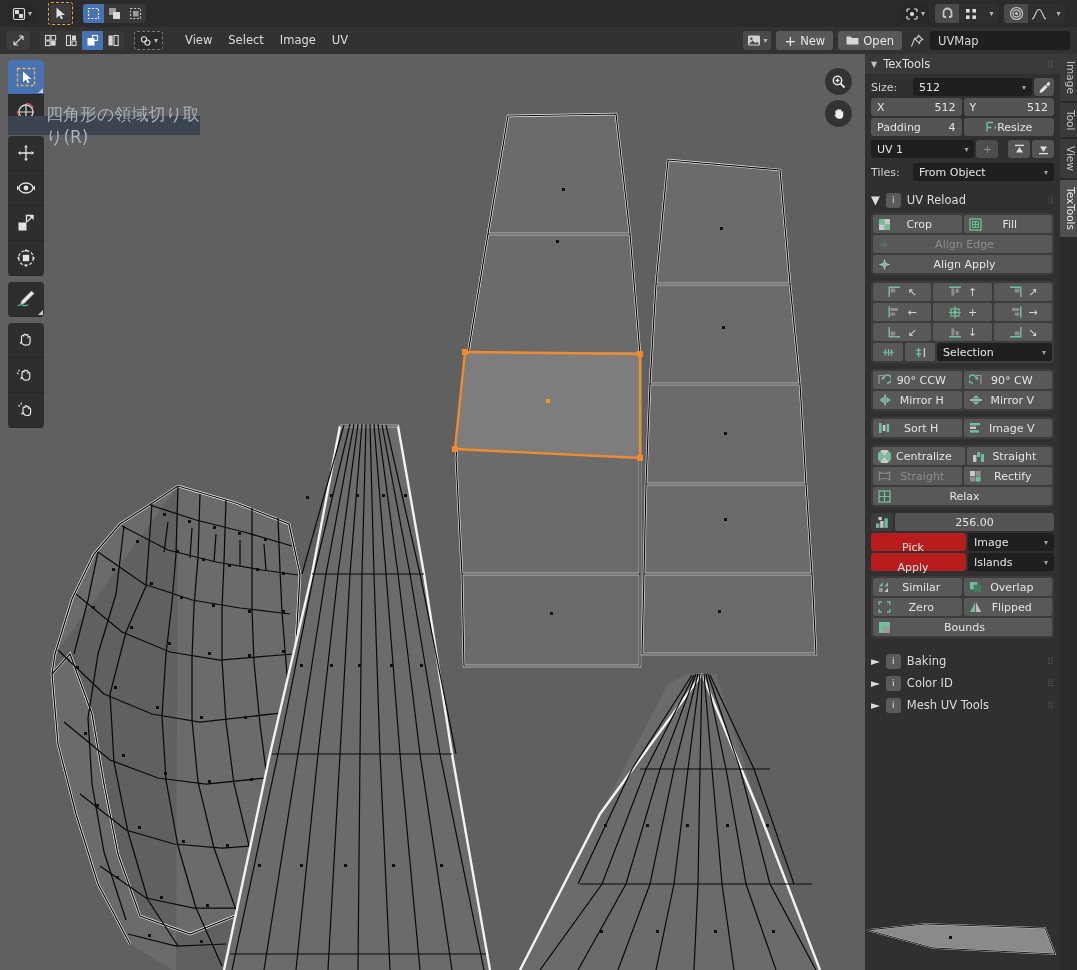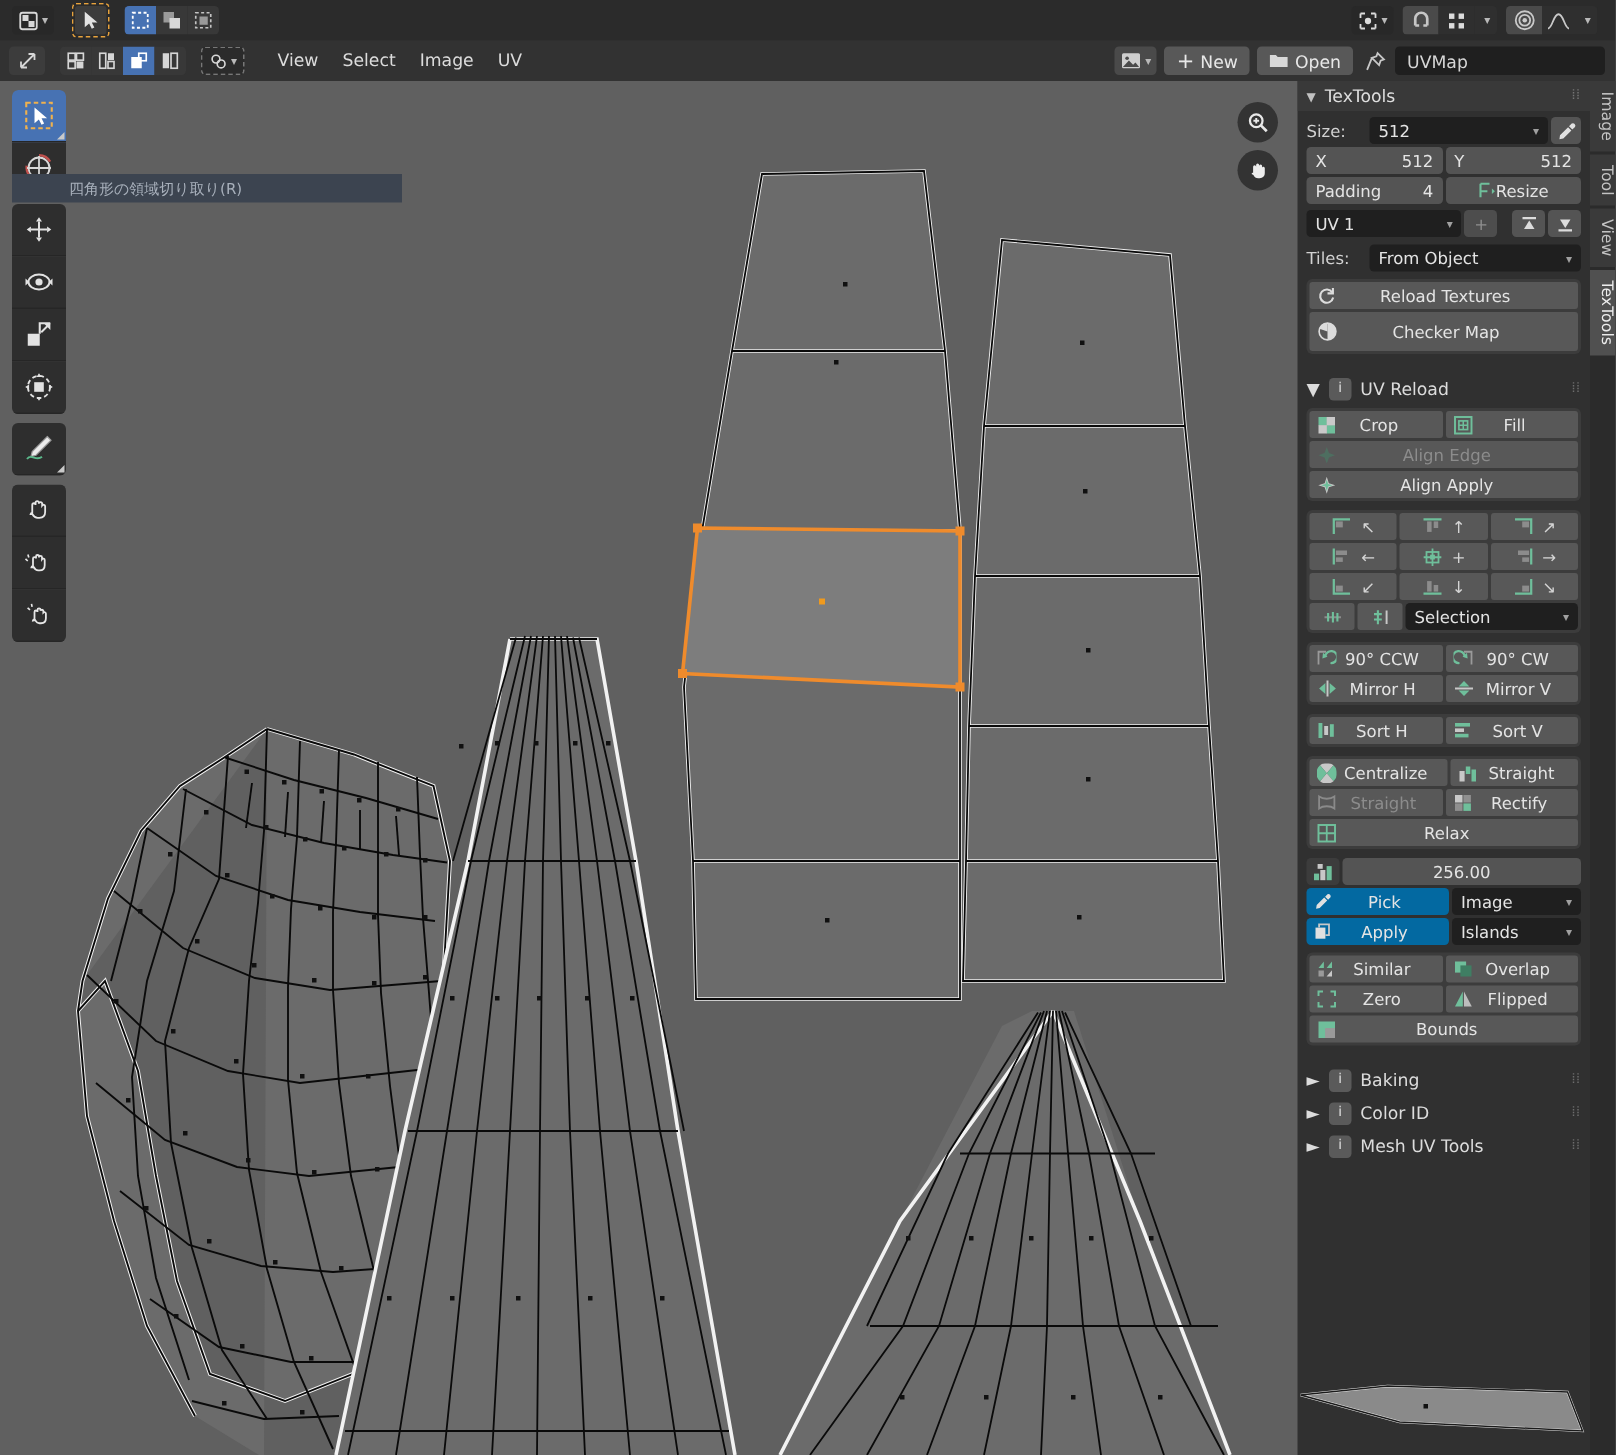--- a/index.html
+++ b/index.html
@@ -77,22 +77,22 @@
 
   
   .gizmo {
     position:absolute; right:14px; width:27px; height:27px;
     border-radius:50%; background:#333; display:flex;
     align-items:center; justify-content:center; cursor:default;
   }
 
   
   .tooltip {
-    position:absolute; left:8px; top:116px; width:260px; height:19px;
-    background:#3c4450; color:#a8b0bb; font-size:10px;
+    position:absolute; left:8px; top:116px; width:192px; height:19px;
+    background:#3c4450; color:#a8b0bb; font-size:17px;
     display:flex; align-items:center; padding-left:38px;
   }
 
   
   #sidepanel {
     position:absolute; right:17px; top:54px; width:195px; bottom:0;
     background:#303030; overflow:hidden;
   }
   .panel-hdr {
     display:flex; align-items:center; gap:6px;
@@ -110,21 +110,21 @@
   .pbody { padding:4px 6px 6px 6px; }
 
   .row { display:flex; gap:2px; margin-bottom:2px; align-items:stretch; }
   .fld {
     height:18px; background:#545454; border-radius:3px;
     display:flex; align-items:center; padding:0 6px;
     font-size:11px; color:#e4e4e4; cursor:default;
   }
   .fld.split { justify-content:space-between; }
   .fld.center { justify-content:center; }
-  .fld.btn { background:#0369a1; justify-content:center; gap:5px; }
+  .fld.btn { background:#b91c1c; justify-content:center; gap:5px;flex-direction:column; }
   .lbl { font-size:11px; color:#d2d2d2; display:flex; align-items:center; }
   .flex1 { flex:1; }
 
   .grp {
     border-radius:4px; overflow:hidden; margin-bottom:6px;
     background:#3c3c3c; padding:2px;
   }
   .grp .row:last-child { margin-bottom:0; }
 
   .abtn {
@@ -749,41 +749,20 @@
           </svg>
         </div>
       </div>
       <div class="row" style="margin-top:5px">
         <div class="lbl" style="width:40px">Tiles:</div>
         <div class="drop flex1">
           <span>From Object</span>
           <span class="v">▾</span>
         </div>
       </div>
-      <div class="grp" style="margin-top:5px">
-        <div class="row">
-          <div class="abtn">
-            <svg width="13" height="13" viewBox="0 0 13 13">
-              <path d="M10.2 4 A4.4 4.4 0 1 0 10.8 7.4" fill="none" stroke="#dcdcdc" stroke-width="1.4"></path>
-              <path d="M10.6 1 V4.6 H7" fill="none" stroke="#dcdcdc" stroke-width="1.4"></path>
-            </svg>
-            <span style="flex:1;text-align:center;padding-right:16px">Reload Textures</span>
-          </div>
-        </div>
-        <div class="row">
-          <div class="abtn" style="height:26px">
-            <svg width="14" height="14" viewBox="0 0 14 14">
-              <circle cx="7" cy="7" r="5.6" fill="none" stroke="#dcdcdc" stroke-width="1.1"></circle>
-              <path d="M7 1.4 A5.6 5.6 0 0 1 7 12.6 Z" fill="#dcdcdc"></path>
-              <path d="M7 7 L1.6 5.2 A5.6 5.6 0 0 1 7 1.4 Z" fill="#dcdcdc"></path>
-            </svg>
-            <span style="flex:1;text-align:center;padding-right:16px">Checker Map</span>
-          </div>
-        </div>
-      </div>
     </div>
 
     <div class="sub-hdr">
       <span class="tri">▼</span>
       <span class="pill-ico">i</span>
       <span>UV Reload</span>
       <span class="dots">⦙⦙</span>
     </div>
     <div class="pbody" style="padding-top:2px">
 
@@ -970,21 +949,21 @@
               <rect x="8.6" y="1.8" width="2.6" height="8.4" fill="#6fbf9b"></rect>
             </svg>
             <span style="flex:1;text-align:center;padding-right:10px">Sort H</span>
           </div>
           <div class="abtn">
             <svg width="13" height="12" viewBox="0 0 13 12">
               <rect x="1" y="1" width="10" height="2.4" fill="#6fbf9b"></rect>
               <rect x="1" y="4.6" width="6" height="2.4" fill="#c8c8c8"></rect>
               <rect x="1" y="8.2" width="9" height="2.4" fill="#6fbf9b"></rect>
             </svg>
-            <span style="flex:1;text-align:center;padding-right:10px">Sort V</span>
+            <span style="flex:1;text-align:center;padding-right:10px">Image V</span>
           </div>
         </div>
       </div>
 
       <div class="grp">
         <div class="row">
           <div class="abtn">
             <svg width="13" height="13" viewBox="0 0 13 13">
               <path d="M6.5 6.5 L2 1.2 A7 7 0 0 1 11 1.2 Z" fill="#c8c8c8"></path>
               <path d="M6.5 6.5 L11 1.2 A7 7 0 0 1 11 11.8 Z" fill="#6fbf9b"></path>

